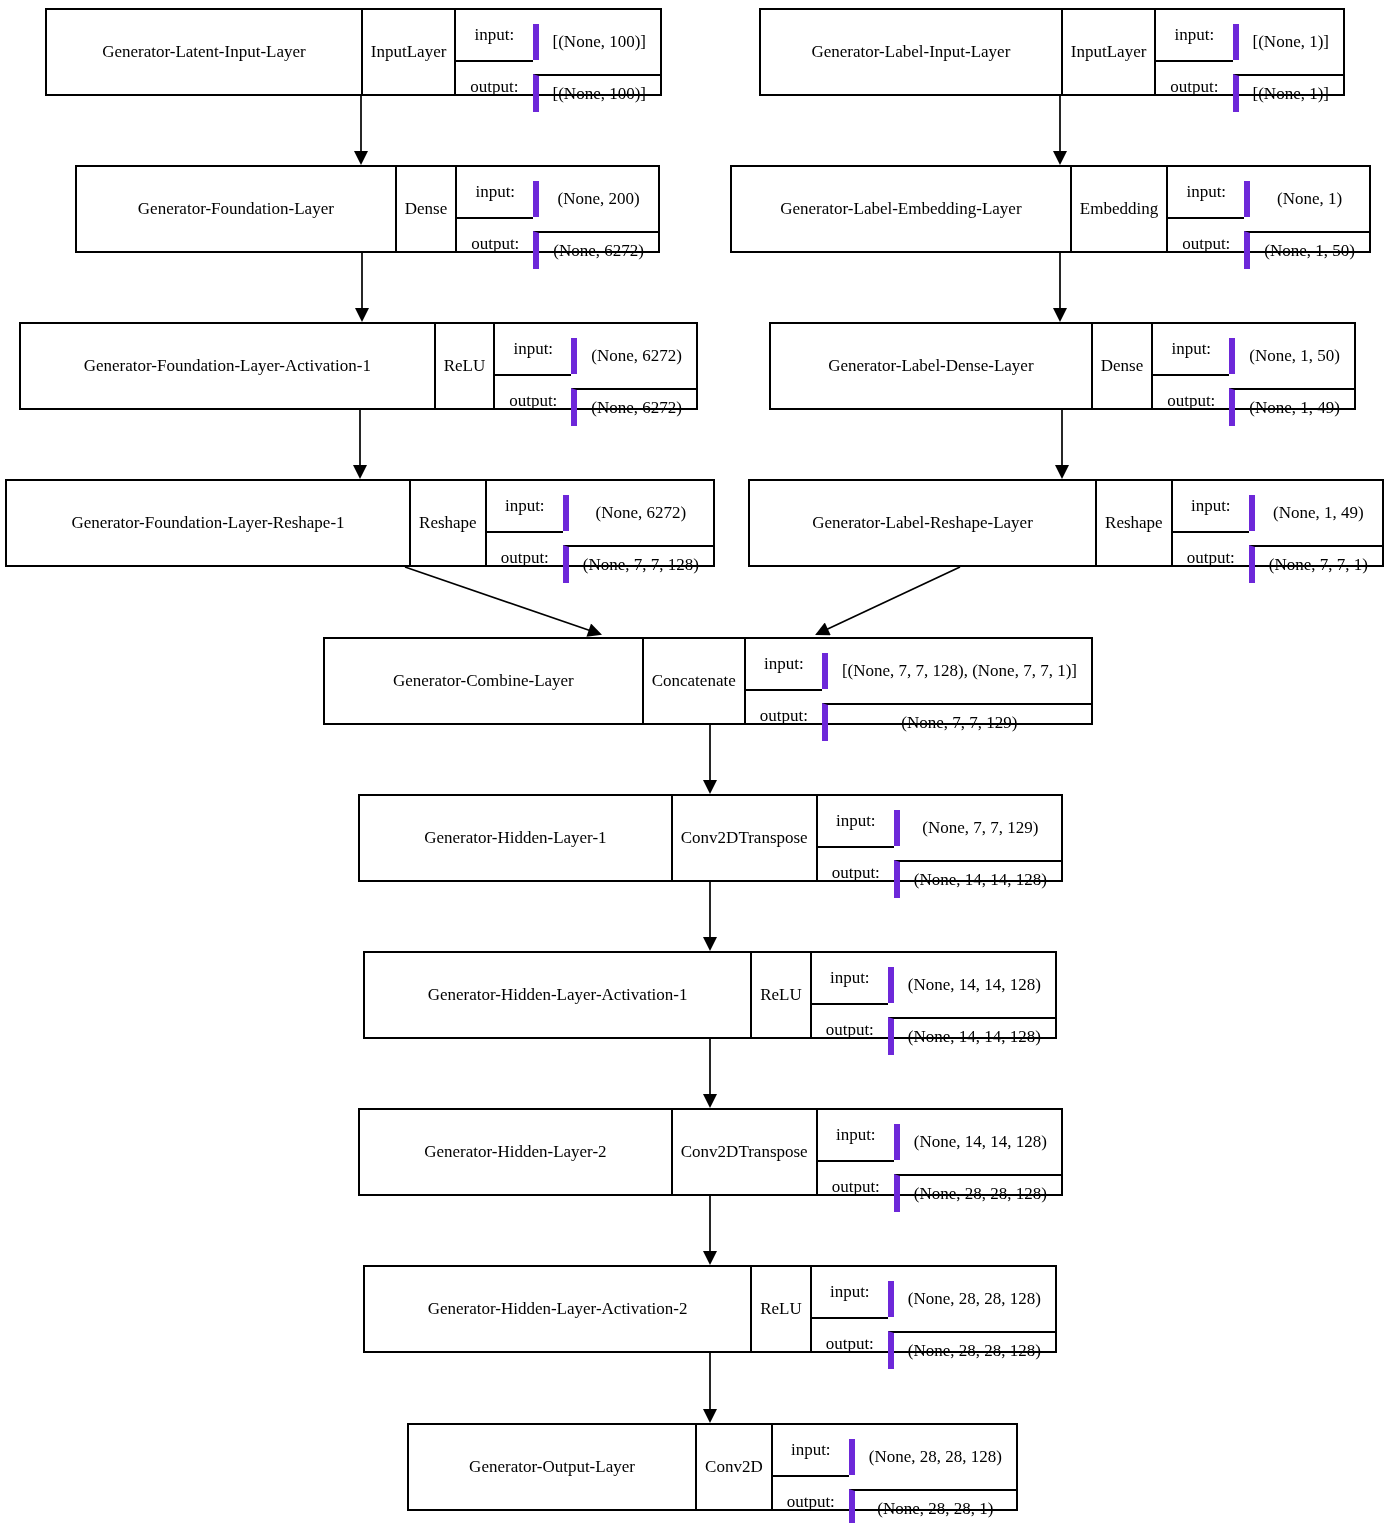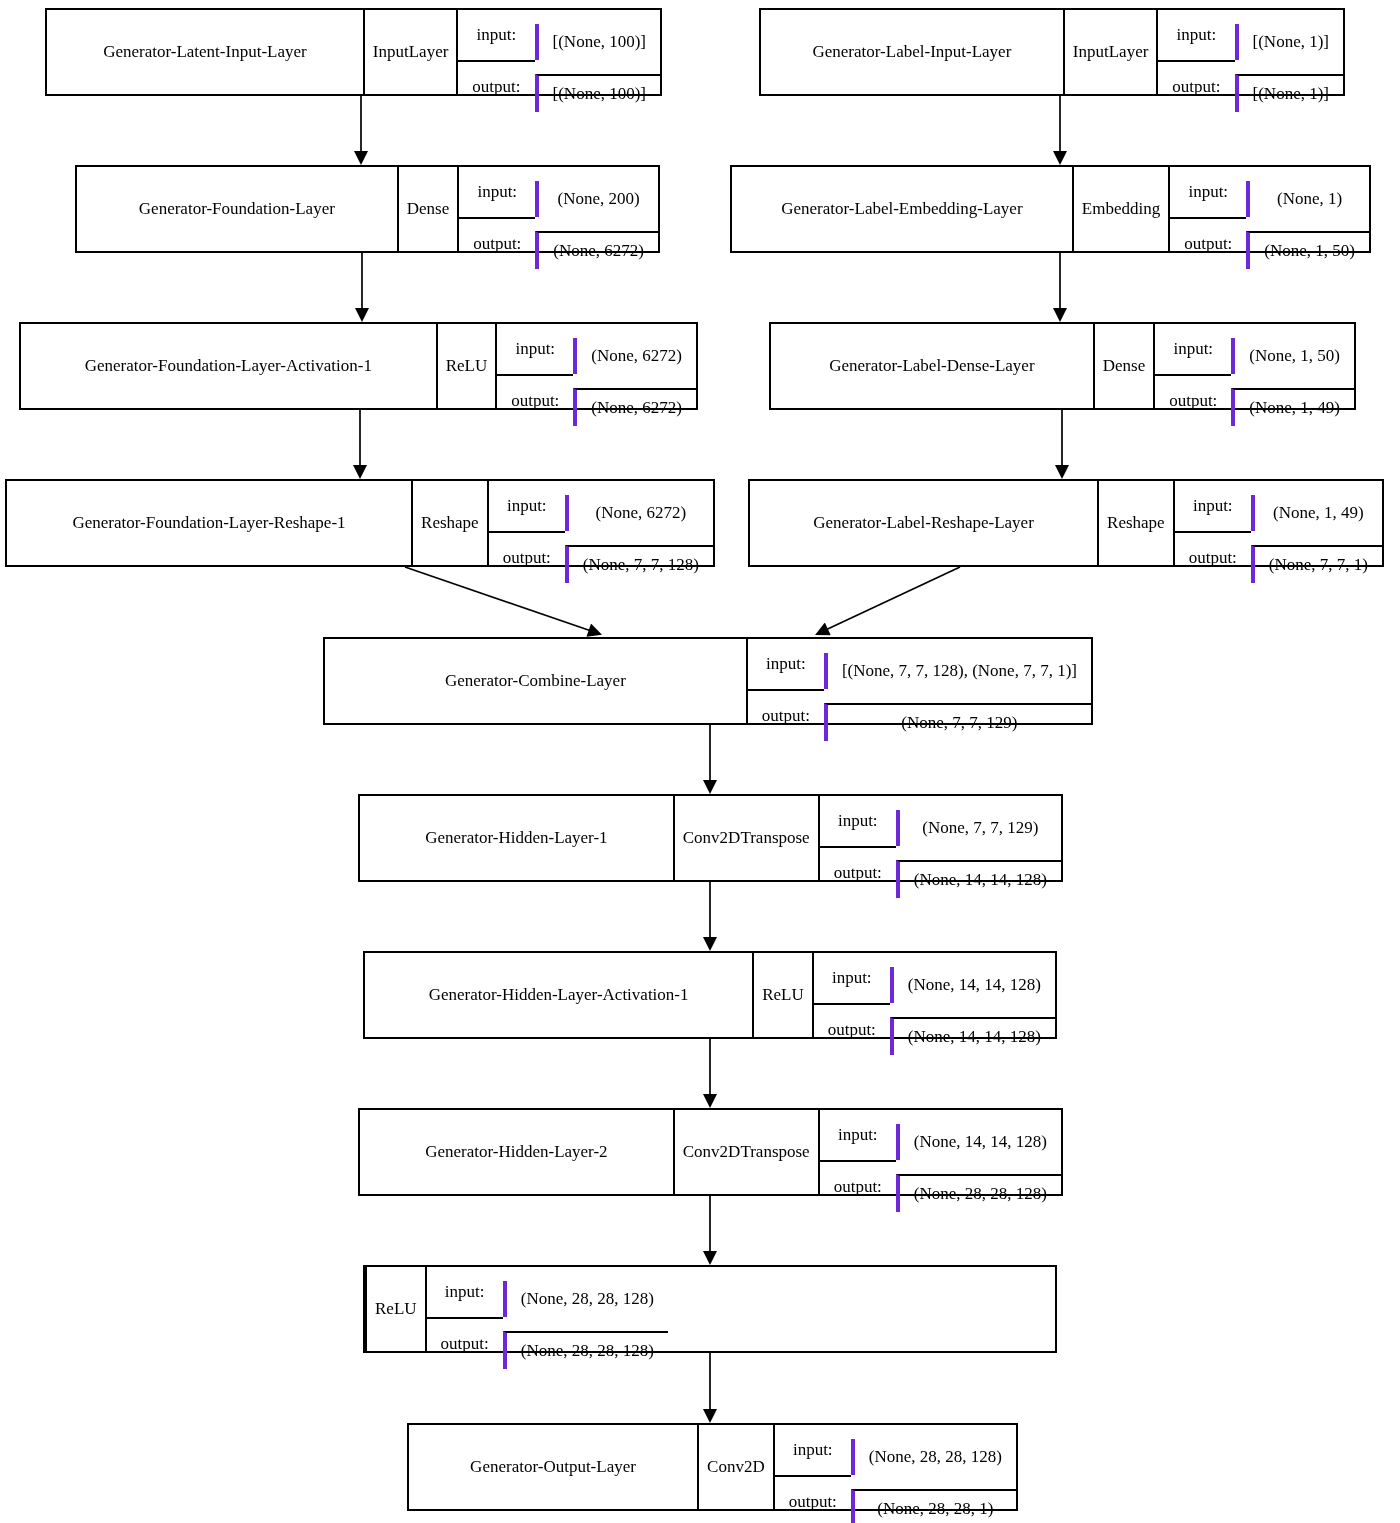--- a/index.html
+++ b/index.html
@@ -40,21 +40,21 @@
     grid-template-columns: auto auto;
     grid-template-rows: 1fr 1fr;
     border-left: 2px solid #000000;
   }
   .iocell {
     display: flex;
     align-items: center;
     justify-content: center;
     padding: 8px 14px;
   }
-  .iocell.ioshape { border-left: 4px solid #6d28d9; margin-top: 14px; }
+  .iocell.ioshape { border-left: 6px solid #6d28d9; margin-top: 14px; }
   .iocell.row2 { border-top: 2px solid #000000; }
 </style>
 </head>
 <body>
 
 <div class="canvas">
   <svg id="edges" xmlns="http://www.w3.org/2000/svg" width="1400" height="1523">
     <defs>
       <marker id="arrow" viewBox="0 0 10 10" refX="8.5" refY="5" markerWidth="17" markerHeight="14" orient="auto" markerUnits="userSpaceOnUse">
         <path d="M0,0 L10,5 L0,10 Z" fill="#000000"></path>
@@ -150,20 +150,21 @@
         <div class="cell type">Reshape</div>
         <div class="iogrid">
           <div class="iocell iolabel">input:</div>
           <div class="iocell ioshape">(None, 1, 49)</div>
           <div class="iocell iolabel row2">output:</div>
           <div class="iocell ioshape row2">(None, 7, 7, 1)</div>
         </div>
       </div>
       <div class="node" style="left: 323px; top: 637px; width: 770px;">
         <div class="cell name">Generator-Combine-Layer</div>
+        <div class="cell type">Concatenate</div>
         <div class="iogrid">
           <div class="iocell iolabel">input:</div>
           <div class="iocell ioshape">[(None, 7, 7, 128), (None, 7, 7, 1)]</div>
           <div class="iocell iolabel row2">output:</div>
           <div class="iocell ioshape row2">(None, 7, 7, 129)</div>
         </div>
       </div>
       <div class="node" style="left: 358px; top: 794px; width: 705px;">
         <div class="cell name">Generator-Hidden-Layer-1</div>
         <div class="cell type">Conv2DTranspose</div>
@@ -188,20 +189,21 @@
         <div class="cell name">Generator-Hidden-Layer-2</div>
         <div class="cell type">Conv2DTranspose</div>
         <div class="iogrid">
           <div class="iocell iolabel">input:</div>
           <div class="iocell ioshape">(None, 14, 14, 128)</div>
           <div class="iocell iolabel row2">output:</div>
           <div class="iocell ioshape row2">(None, 28, 28, 128)</div>
         </div>
       </div>
       <div class="node" style="left: 363px; top: 1265px; width: 694px;">
+        <div class="cell name">Generator-Hidden-Layer-Activation-2</div>
         <div class="cell type">ReLU</div>
         <div class="iogrid">
           <div class="iocell iolabel">input:</div>
           <div class="iocell ioshape">(None, 28, 28, 128)</div>
           <div class="iocell iolabel row2">output:</div>
           <div class="iocell ioshape row2">(None, 28, 28, 128)</div>
         </div>
       </div>
       <div class="node" style="left: 407px; top: 1423px; width: 611px;">
         <div class="cell name">Generator-Output-Layer</div>

